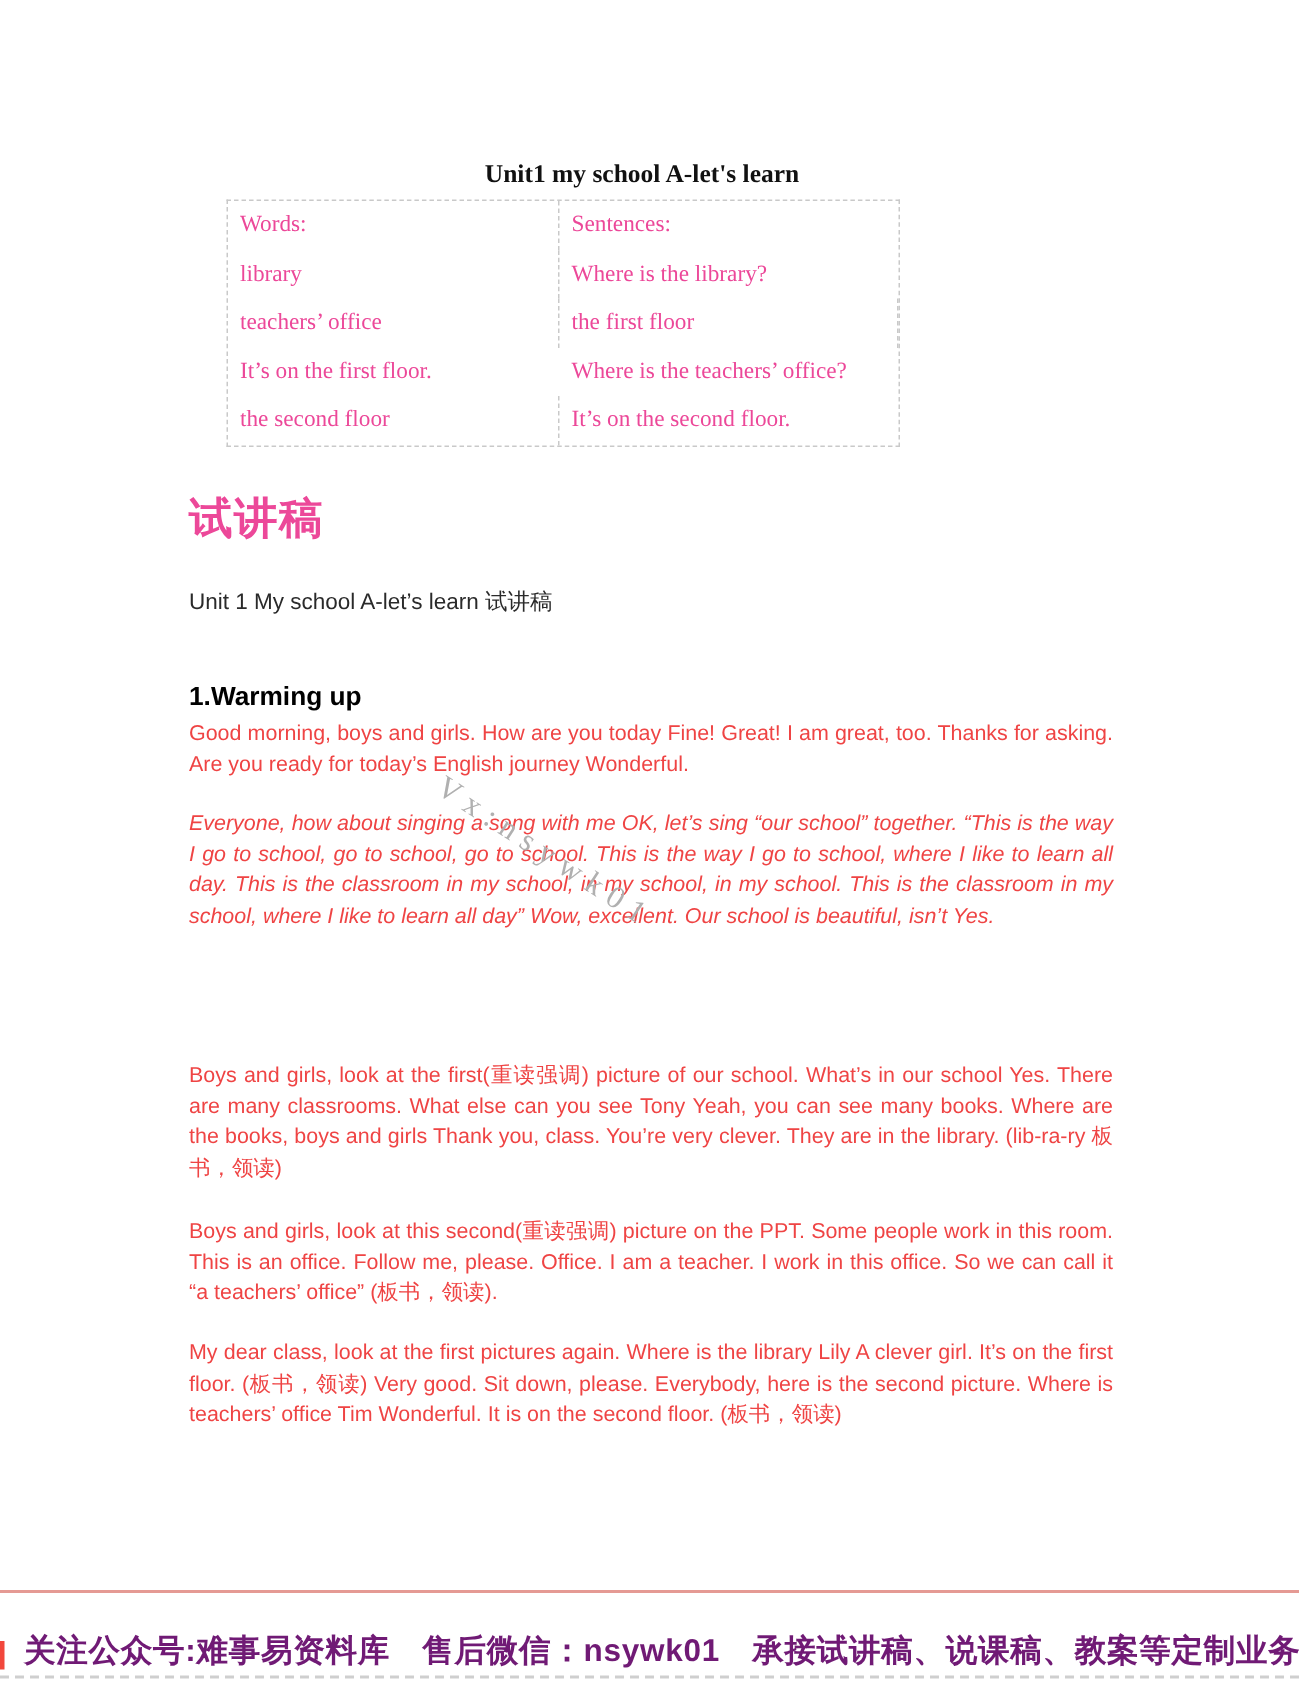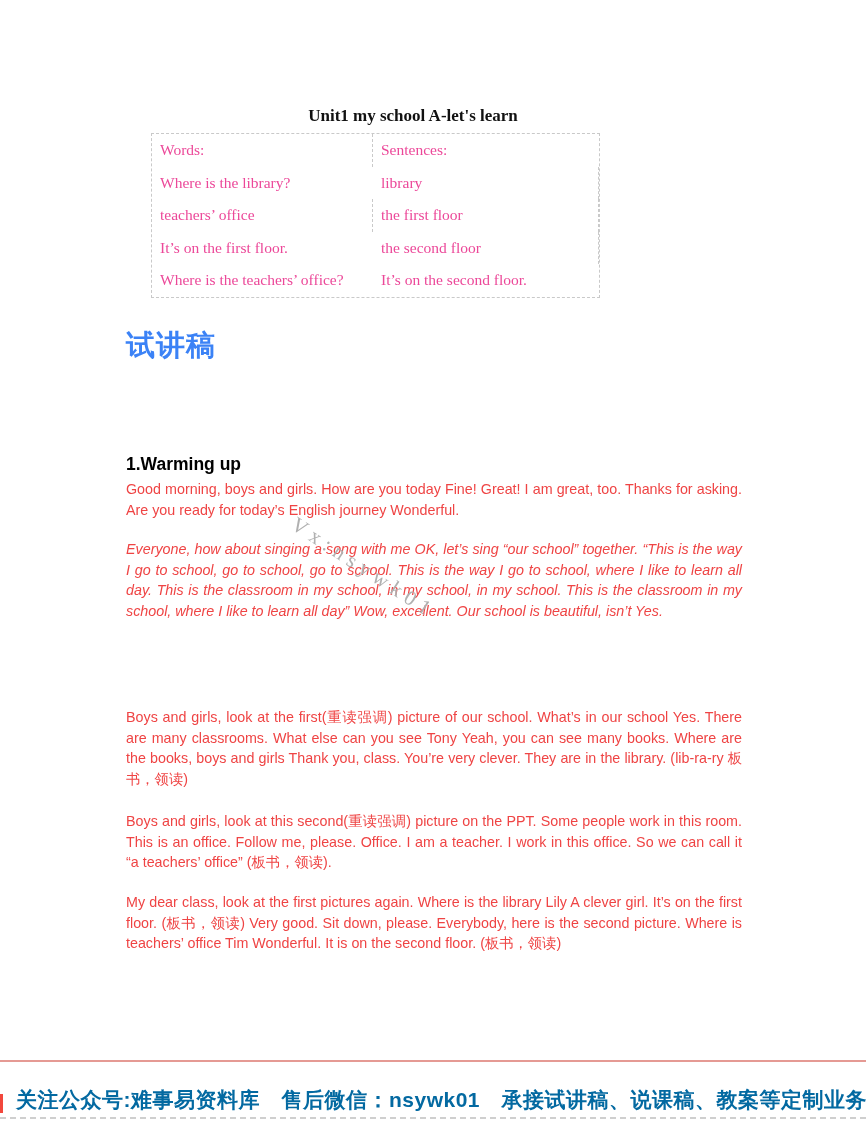--- a/index.html
+++ b/index.html
@@ -11,21 +11,21 @@
     background: #ffffff;
     font-family: "Liberation Sans", sans-serif;
     color: #1f1f1f;
     overflow: hidden;
     margin: 0 auto;
   }
 
   
   .doc-title {
     position: absolute;
-    top: 106px; left: 0; width: 826px;
+    top: 106px; left: 15px; width: 826px;
     text-align: center;
     font-family: "Liberation Serif", serif;
     font-weight: bold;
     font-size: 17px;
     color: #111;
   }
 
   
   .vocab-table {
     position: absolute;
@@ -45,21 +45,21 @@
     padding-left: 8px;
   }
   .vocab-table .cell.word { border-right: 1px dashed #c9c9c9; }
 
   
   .h1 {
     position: absolute;
     top: 326px; left: 126px;
     font-size: 29px;
     font-weight: bold;
-    color: #3b82f6;
+    color: #ec4899;
     letter-spacing: 1px;
   }
 
   .subtitle {
     position: absolute;
     top: 392px; left: 126px; width: 620px;
     font-size: 15px;
     color: #2a2a2a;
   }
 
@@ -134,49 +134,50 @@
 </head>
 <body>
 
 <div class="page">
 
   <div class="doc-title">Unit1 my school A-let's learn</div>
 
   <div class="vocab-table">
     <div class="cell word">Words:</div>
     <div class="cell sentence">Sentences:</div>
+    <div class="cell word">library</div>
     <div class="cell sentence">Where is the library?</div>
-    <div class="cell word">library</div>
     <div class="cell word">teachers’ office</div>
     <div class="cell word">the first floor</div>
     <div class="cell sentence">It’s on the first floor.</div>
+    <div class="cell sentence">Where is the teachers’ office?</div>
     <div class="cell word">the second floor</div>
-    <div class="cell sentence">Where is the teachers’ office?</div>
     <div class="cell sentence">It’s on the second floor.</div>
   </div>
 
   <div class="h1">试讲稿</div>
 
+  <div class="subtitle">Unit 1 My school A-let’s learn 试讲稿</div>
 
   <div class="h2 s1">1.Warming up</div>
 
   <div class="para p1">Good morning, boys and girls. How are you today Fine! Great! I am great, too. Thanks for asking. Are you ready for today’s English journey Wonderful.</div>
 
   <div class="para p2">Everyone, how about singing a song with me OK, let’s sing “our school” together. “This is the way I go to school, go to school, go to school. This is the way I go to school, where I like to learn all day. This is the classroom in my school, in my school, in my school. This is the classroom in my school, where I like to learn all day” Wow, excellent. Our school is beautiful, isn’t Yes.</div>
 
 
   <div class="para p3">Boys and girls, look at the first(重读强调) picture of our school. What’s in our school Yes. There are many classrooms. What else can you see Tony Yeah, you can see many books. Where are the books, boys and girls Thank you, class. You’re very clever. They are in the library. (lib-ra-ry 板书，领读)</div>
 
   <div class="para p4">Boys and girls, look at this second(重读强调) picture on the PPT. Some people work in this room. This is an office. Follow me, please. Office. I am a teacher. I work in this office. So we can call it “a teachers’ office” (板书，领读).</div>
 
   <div class="para p5">My dear class, look at the first pictures again. Where is the library Lily A clever girl. It’s on the first floor. (板书，领读) Very good. Sit down, please. Everybody, here is the second picture. Where is teachers’ office Tim Wonderful. It is on the second floor. (板书，领读)</div>
 
   <div class="watermark" style="color: rgb(176, 176, 176);">Vx:nsywk01</div>
 
   <div class="footer-rule" style="background: rgb(229, 154, 148);"></div>
 
-  <div class="banner-text" style="color: #0369a1;">关注公众号:难事易资料库　售后微信：nsywk01　承接试讲稿、说课稿、教案等定制业务</div>
+  <div class="banner-text" style="color: #701a75;">关注公众号:难事易资料库　售后微信：nsywk01　承接试讲稿、说课稿、教案等定制业务</div>
 
   <div class="banner-edge-mark" style="background: rgb(242, 71, 60);"></div>
 
   <div class="footer-dashes" style="border-top-color: rgb(207, 207, 207);"></div>
 
 </div>
 
 </body></html>

